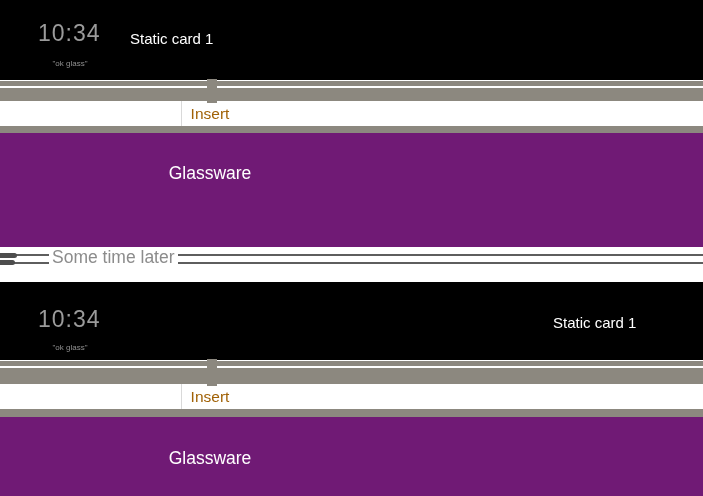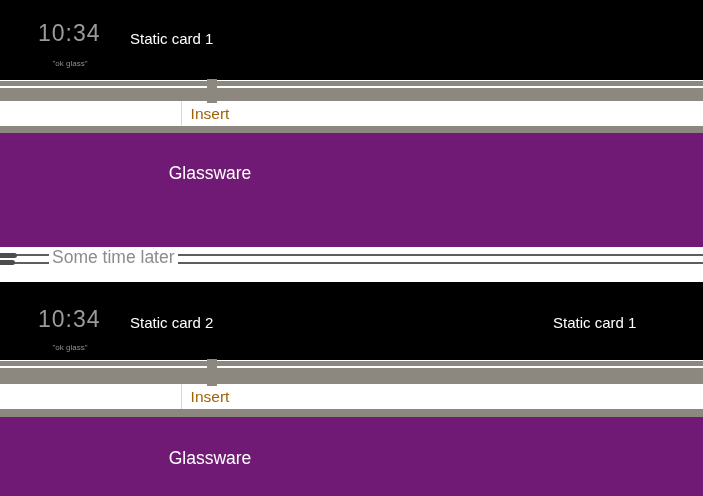--- a/index.html
+++ b/index.html
@@ -82,21 +82,20 @@
 
   <div class="break-line" style="top:254px;   height:2px;"></div>
   <div class="break-line" style="top:261.5px; height:2.5px;"></div>
   <div class="break-label">Some time later</div>
   <div class="break-stub" style="top:253px;   width:17px; height:5px;  z-index:3;"></div>
   <div class="break-stub" style="top:259.5px; width:15px; height:5.5px; z-index:3;"></div>
 
   <div class="screen screen-2">
     <div class="clock">10:34</div>
     <div class="prompt">"ok glass"</div>
-    <div class="card-label" style="left:130px; top:33px;">Static card 2</div>
     <div class="card-label" style="left:553px; top:33px;">Static card 1</div>
   </div>
 
   <div class="strip" style="top:360.5px; height:5px;"></div>
   <div class="strip" style="top:367.5px; height:16.5px;"></div>
   <div class="tab" style="left:207px; top:359px; height:27px;"></div>
   <div class="seam" style="left:181px; top:384px; height:25px;"></div>
 
   <div class="insert-label" style="top:384px;">Insert</div>
 

